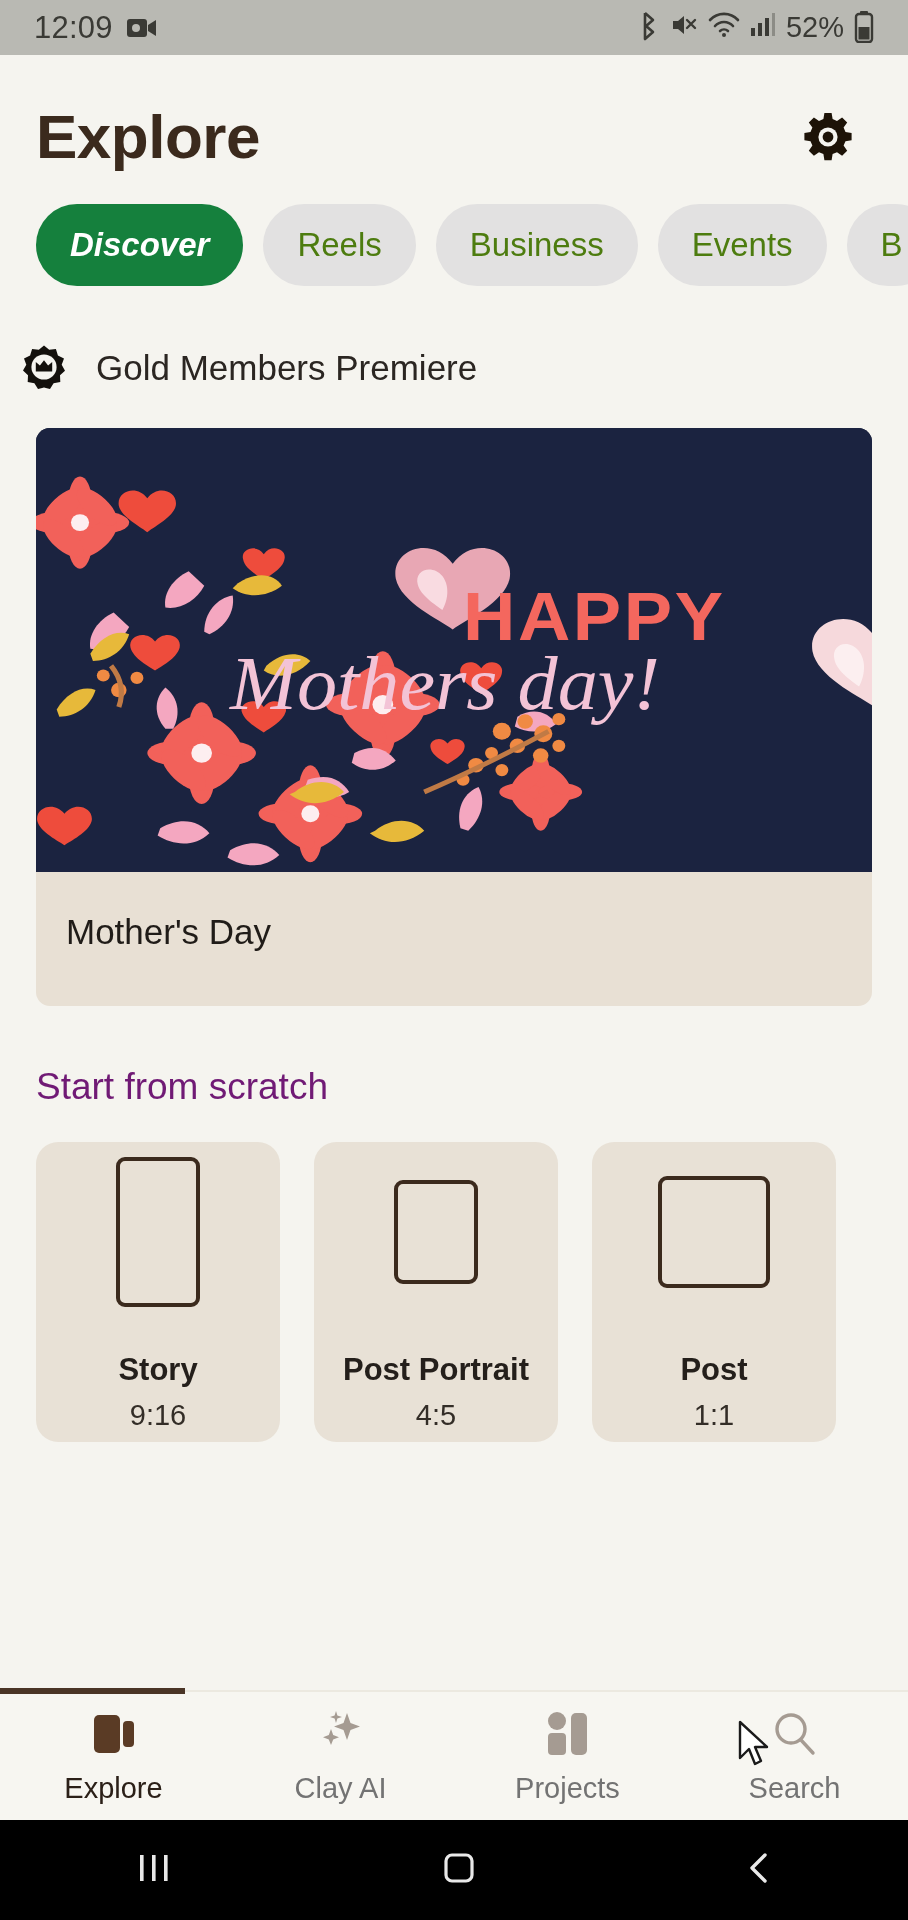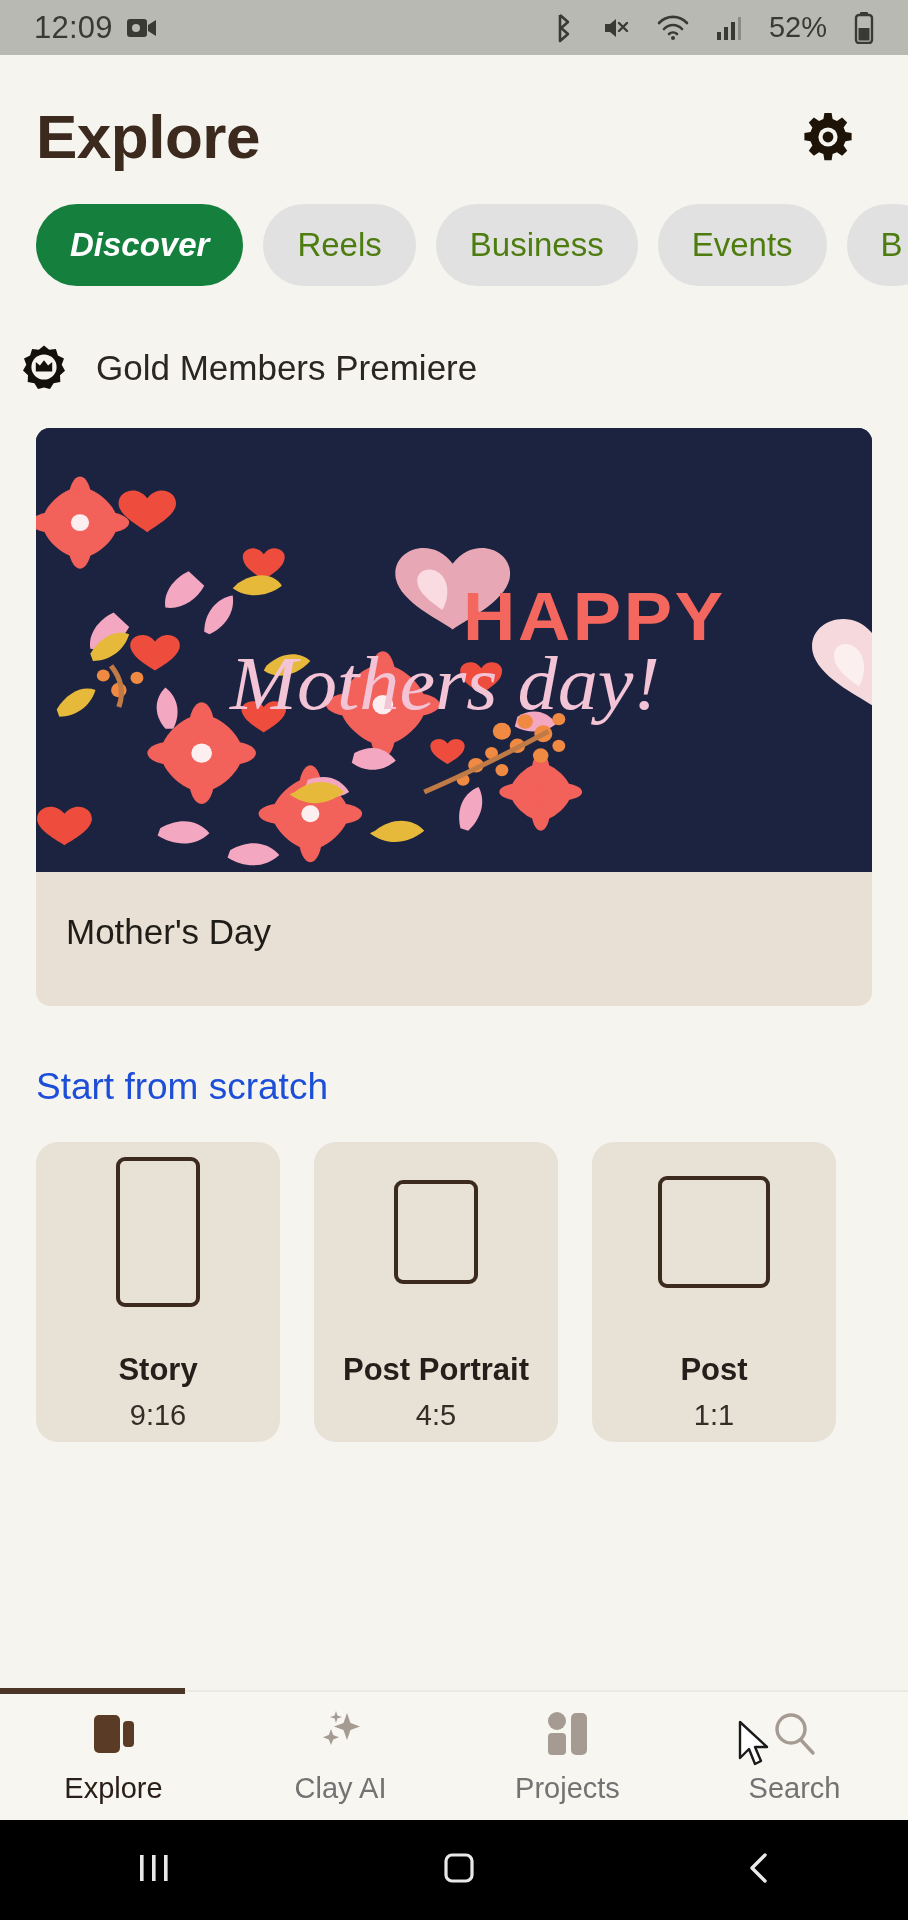--- a/index.html
+++ b/index.html
@@ -12,21 +12,21 @@
   }
 
   
   .statusbar{
     height:55px; background:#b9b9b3;
     display:flex; align-items:center; justify-content:space-between;
     padding:0 34px; color:#2b2b28;
   }
   .sb-left{ display:flex; align-items:center; gap:14px; }
   .sb-time{ font-size:31px; letter-spacing:.2px; color:#3a3a35; }
-  .sb-right{ display:flex; align-items:center; gap:27px; }
+  .sb-right{ display:flex; align-items:flex-start; gap:10px; }
   .sb-pct{ font-size:29px; color:#3a3a35; }
   .ic{ display:inline-block; line-height:0; }
 
   
   .header{
     display:flex; align-items:center; justify-content:space-between;
     padding:46px 36px 10px 36px;
   }
   .title{
     font-size:62px; font-weight:bold; color:#3b2a1d; letter-spacing:-.5px;
@@ -65,21 +65,21 @@
   }
   .promo-art svg{ position:absolute; inset:0; width:100%; height:100%; }
   .promo-cap{
     padding:40px 30px 54px 30px;
     font-size:35px; color:#201c18;
   }
 
   
   .scratch-title{
     padding:60px 36px 0 36px;
-    font-size:37px; color:#1d4ed8;
+    font-size:37px; color:#701a75;
   }
   .scratch-row{
     display:flex; gap:34px; padding:34px 0 0 36px;
     overflow:hidden; white-space:nowrap;
   }
   .scard{
     flex:0 0 auto;
     width:244px; height:300px;
     background:#e8e1d6; border-radius:22px;
     display:flex; flex-direction:column;

